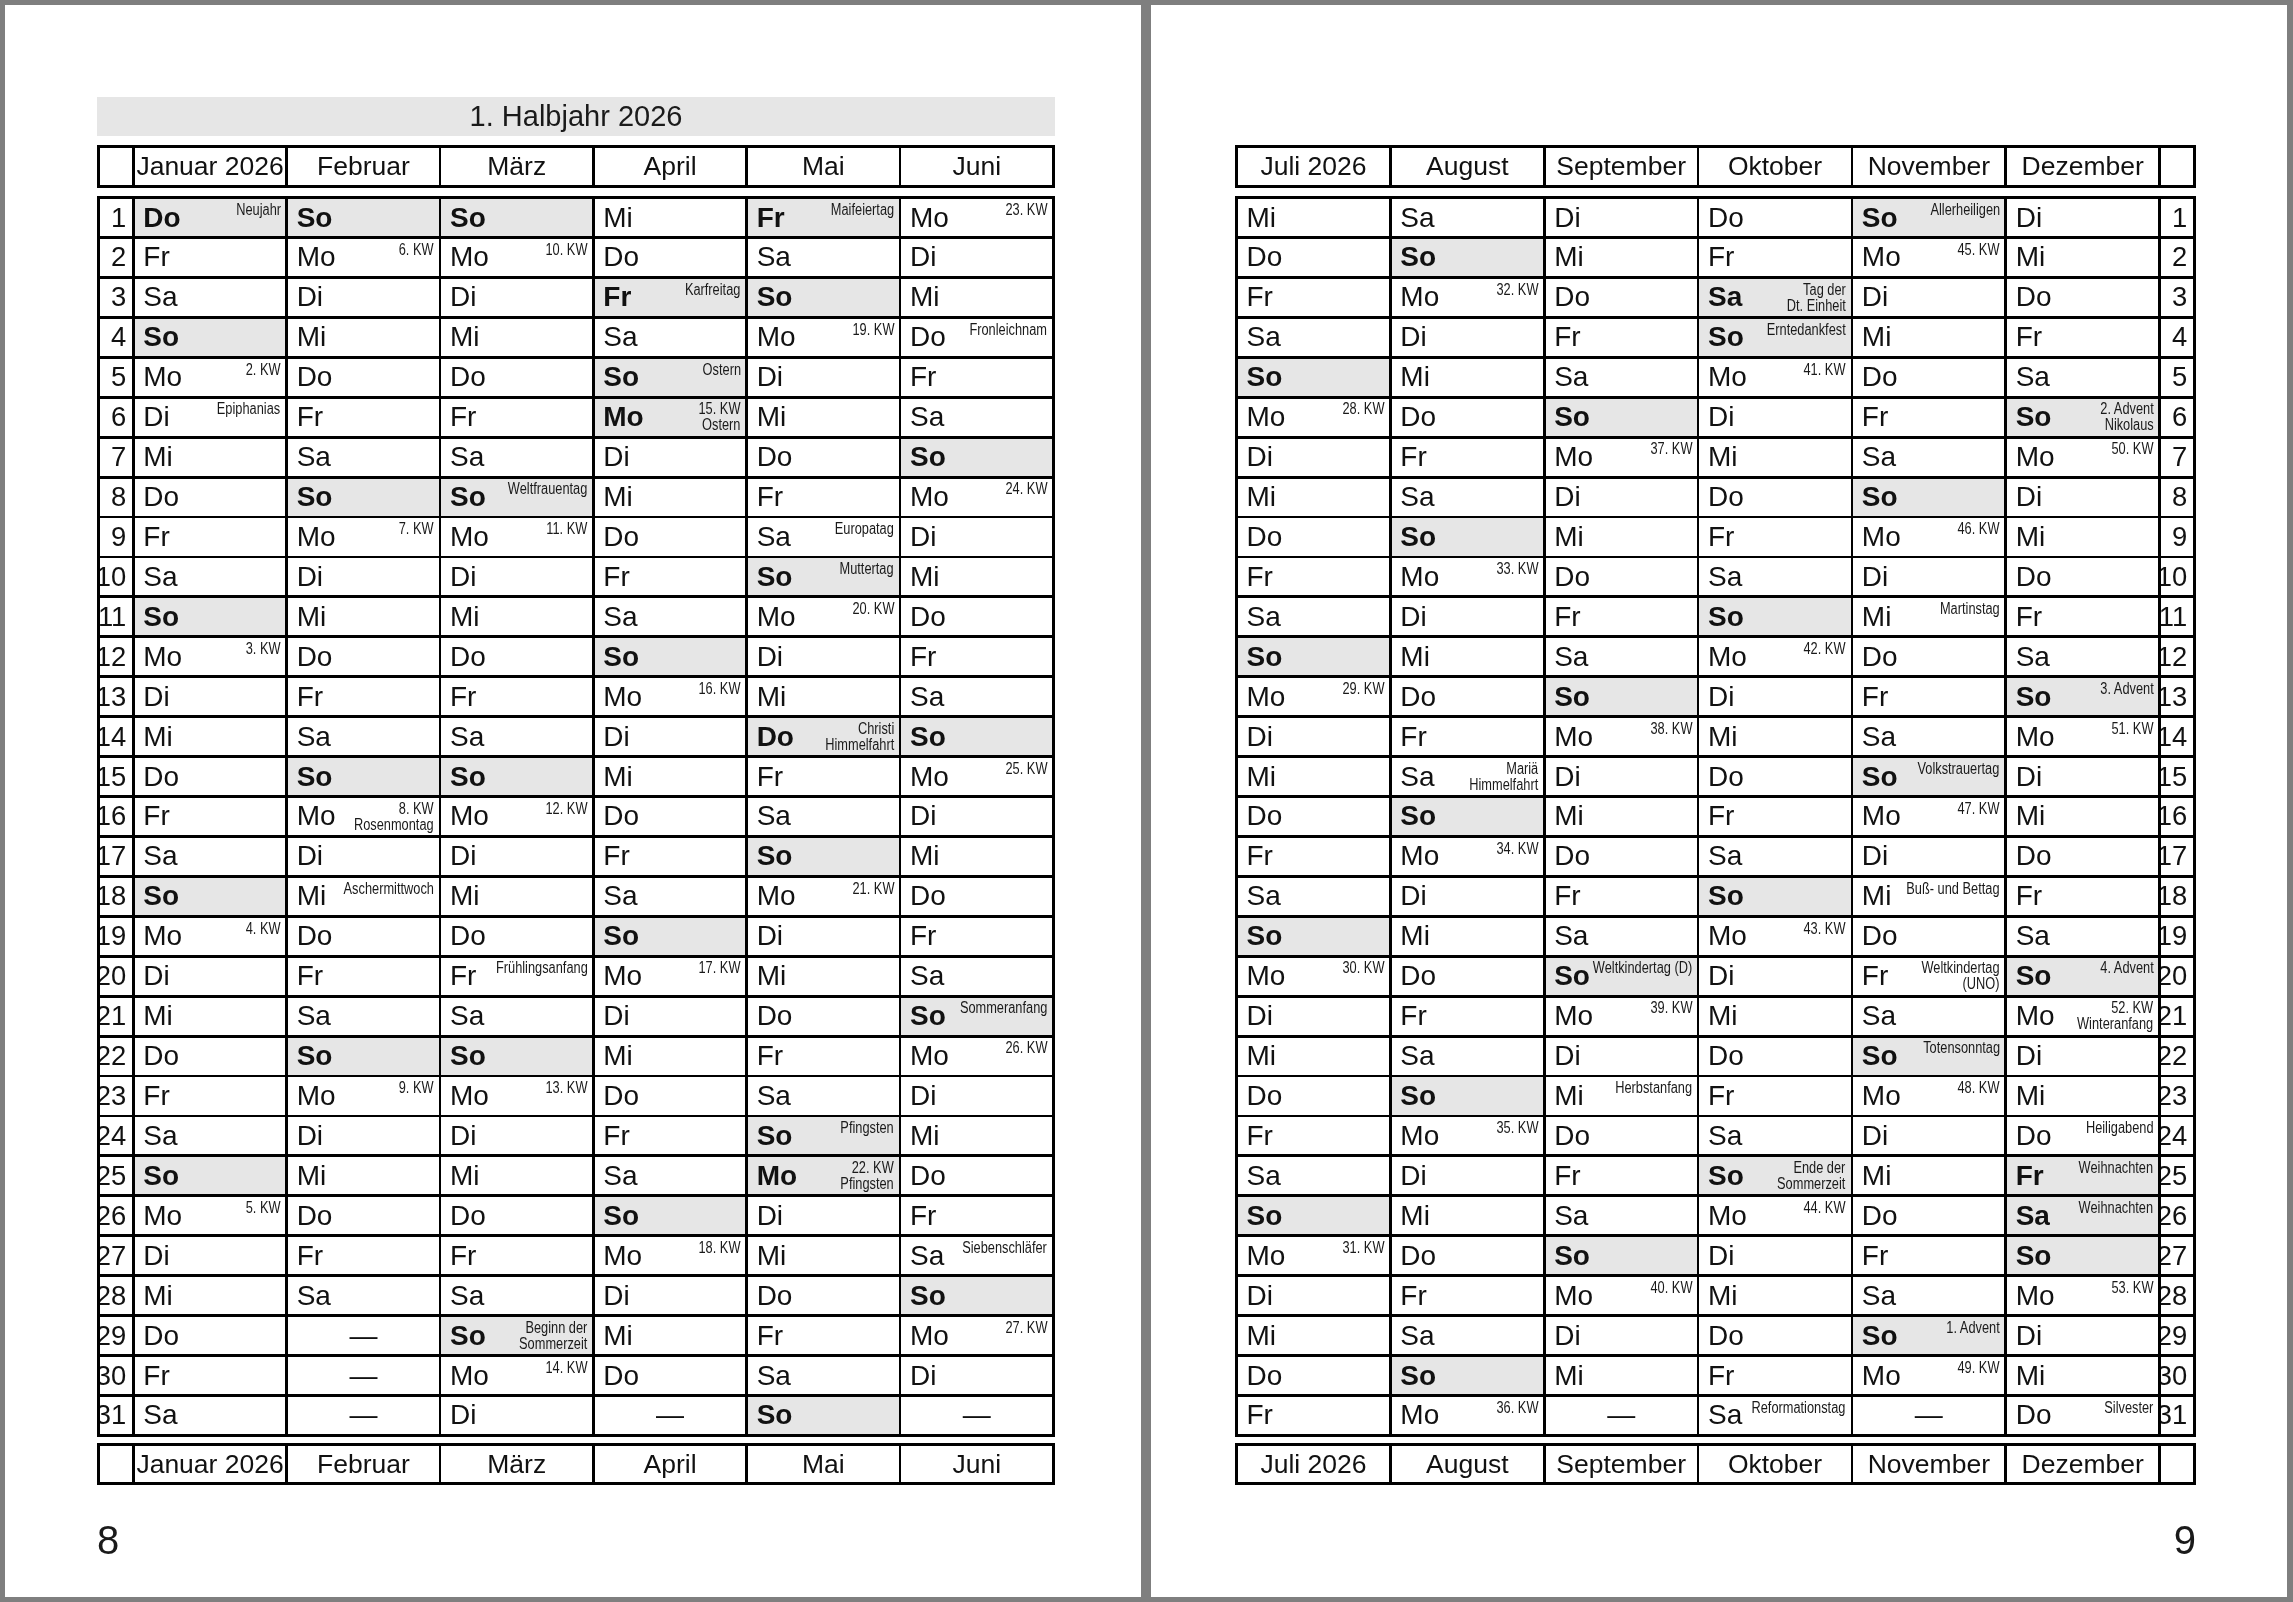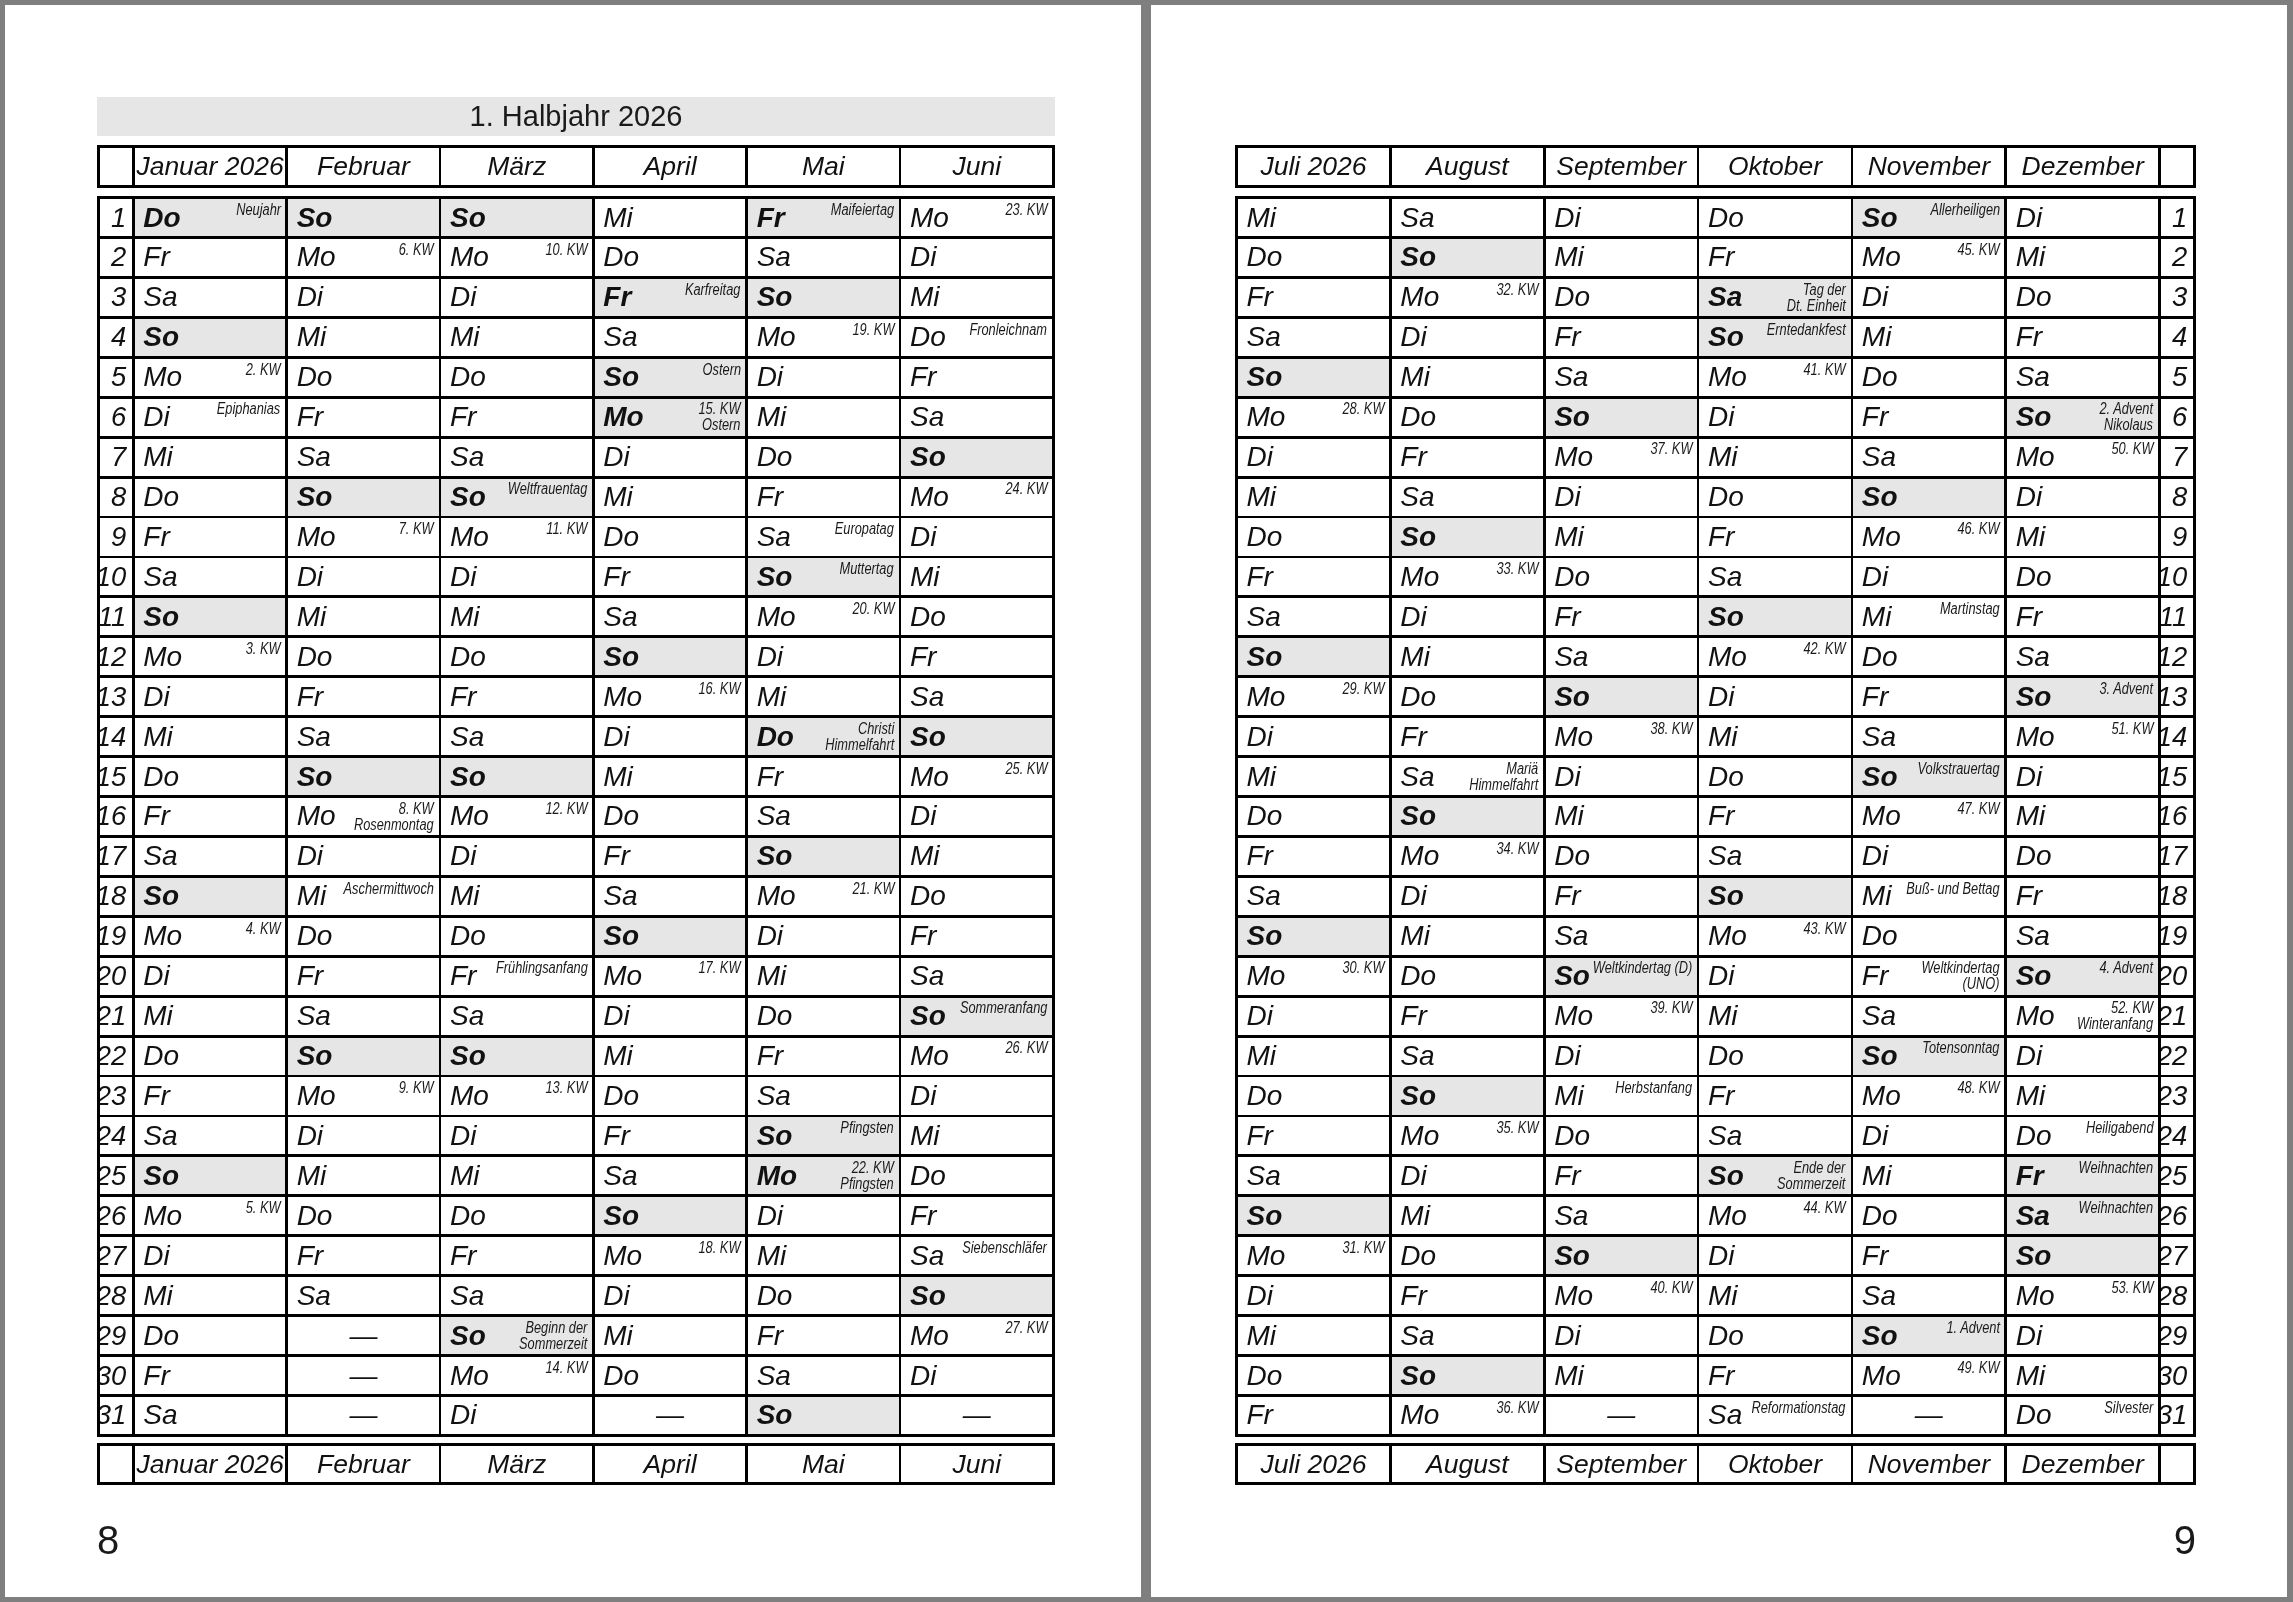--- a/index.html
+++ b/index.html
@@ -1,21 +1,21 @@
 <!DOCTYPE html>
 <html style="font-size:15px"><head>
 <meta charset="utf-8">
 <style>
   html,body{margin:0;padding:0;background:#ffffff;}
   body{font-family:"Liberation Sans", sans-serif; color:#111;}
   .screen{position:relative;width:2293px;height:1602px;background:#fff;overflow:hidden;}
   .bar{position:absolute;background:#7f7f7f;}
   .band{position:absolute;height:39px;background:#e6e6e6;display:flex;align-items:center;justify-content:center;}
   .band span{font-size:29px;color:#1a1a1a;}
-  .box{position:absolute;display:grid;gap:2.8px;background:#000;border:3.8px solid #000;box-sizing:border-box;font-style:italic;}
+  .box{position:absolute;display:grid;gap:2.8px;background:#000;border:3.8px solid #000;box-sizing:border-box;}
   .box > div{background:#fff;}
   .mcell{display:flex;align-items:center;justify-content:center;font-size:26.5px;white-space:nowrap;}
   .cell{position:relative;background:#fff;display:flex;align-items:center;overflow:hidden;}
   .cell.g{background:#e6e6e6;}
   .wd{font-size:28px;margin-left:8.5px;line-height:1;white-space:nowrap;}
   .cell.b .wd{font-weight:bold;}
   .cell.dash{justify-content:center;}
   .cell.dash .wd{margin-left:0;}
   .num{justify-content:flex-end;padding-right:5.7px;font-size:27.4px;box-sizing:border-box;}
   .ann{position:absolute;top:2.8px;right:4.7px;text-align:right;font-size:16px;line-height:16px;

